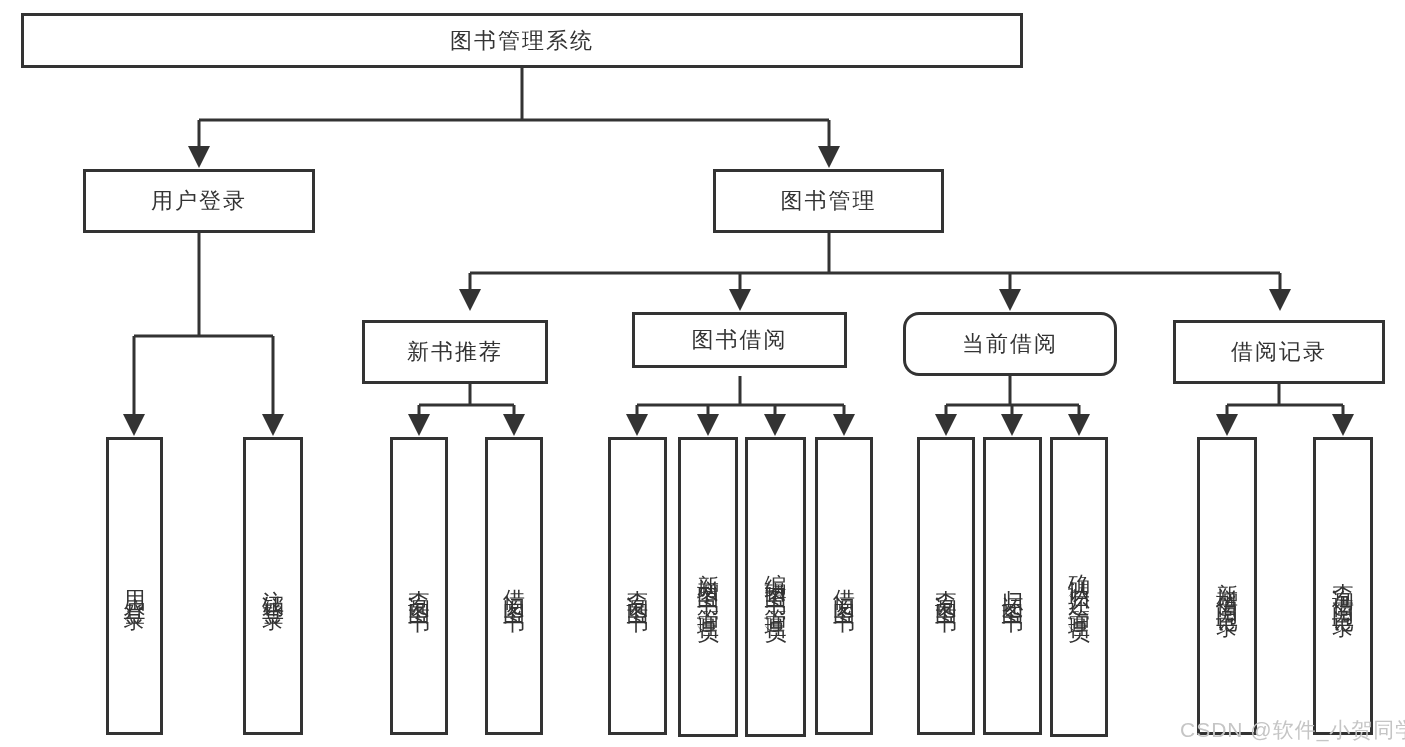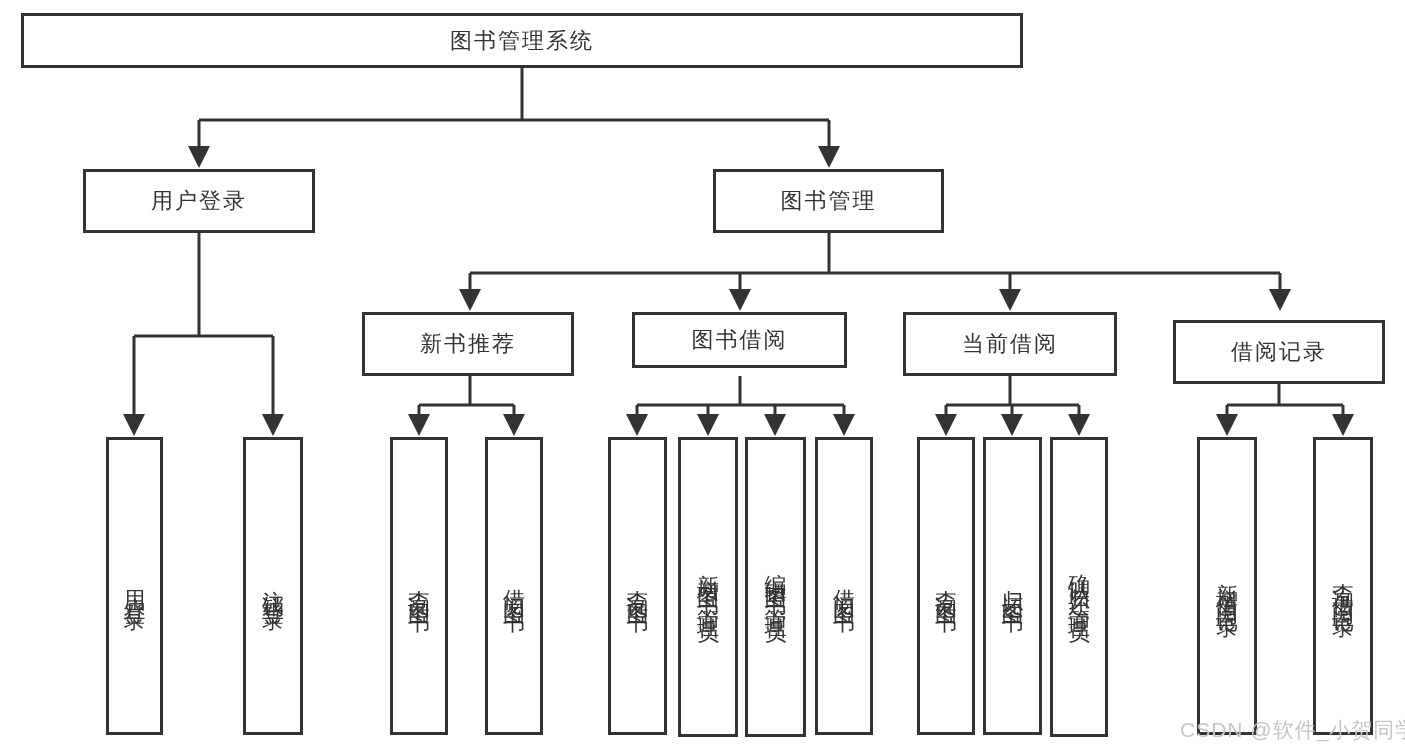--- a/index.html
+++ b/index.html
@@ -95,27 +95,27 @@
     <span>图书管理系统</span>
   </div>
 
   <div class="node h" style="left:83px; top:169px; width:232px; height:64px;">
     <span>用户登录</span>
   </div>
   <div class="node h" style="left:713px; top:169px; width:231px; height:64px;">
     <span>图书管理</span>
   </div>
 
-  <div class="node h" style="left:362px; top:312px; width:212px; height:64px;">
+  <div class="node h" style="left:362px; top:320px; width:186px; height:64px;">
     <span>新书推荐</span>
   </div>
   <div class="node h" style="left:632px; top:312px; width:215px; height:56px;">
     <span>图书借阅</span>
   </div>
-  <div class="node h" style="left:903px; top:312px; width:214px; height:64px;">
+  <div class="node h" style="left:903px; top:312px; width:214px; height:64px;border-radius:16px;">
     <span>当前借阅</span>
   </div>
   <div class="node h" style="left:1173px; top:320px; width:212px; height:64px;">
     <span>借阅记录</span>
   </div>
 
   <div class="node v" style="left:106px; top:437px; width:57px; height:298px;">
     <span>用户登录</span>
   </div>
   <div class="node v" style="left:243px; top:437px; width:60px; height:298px;">

